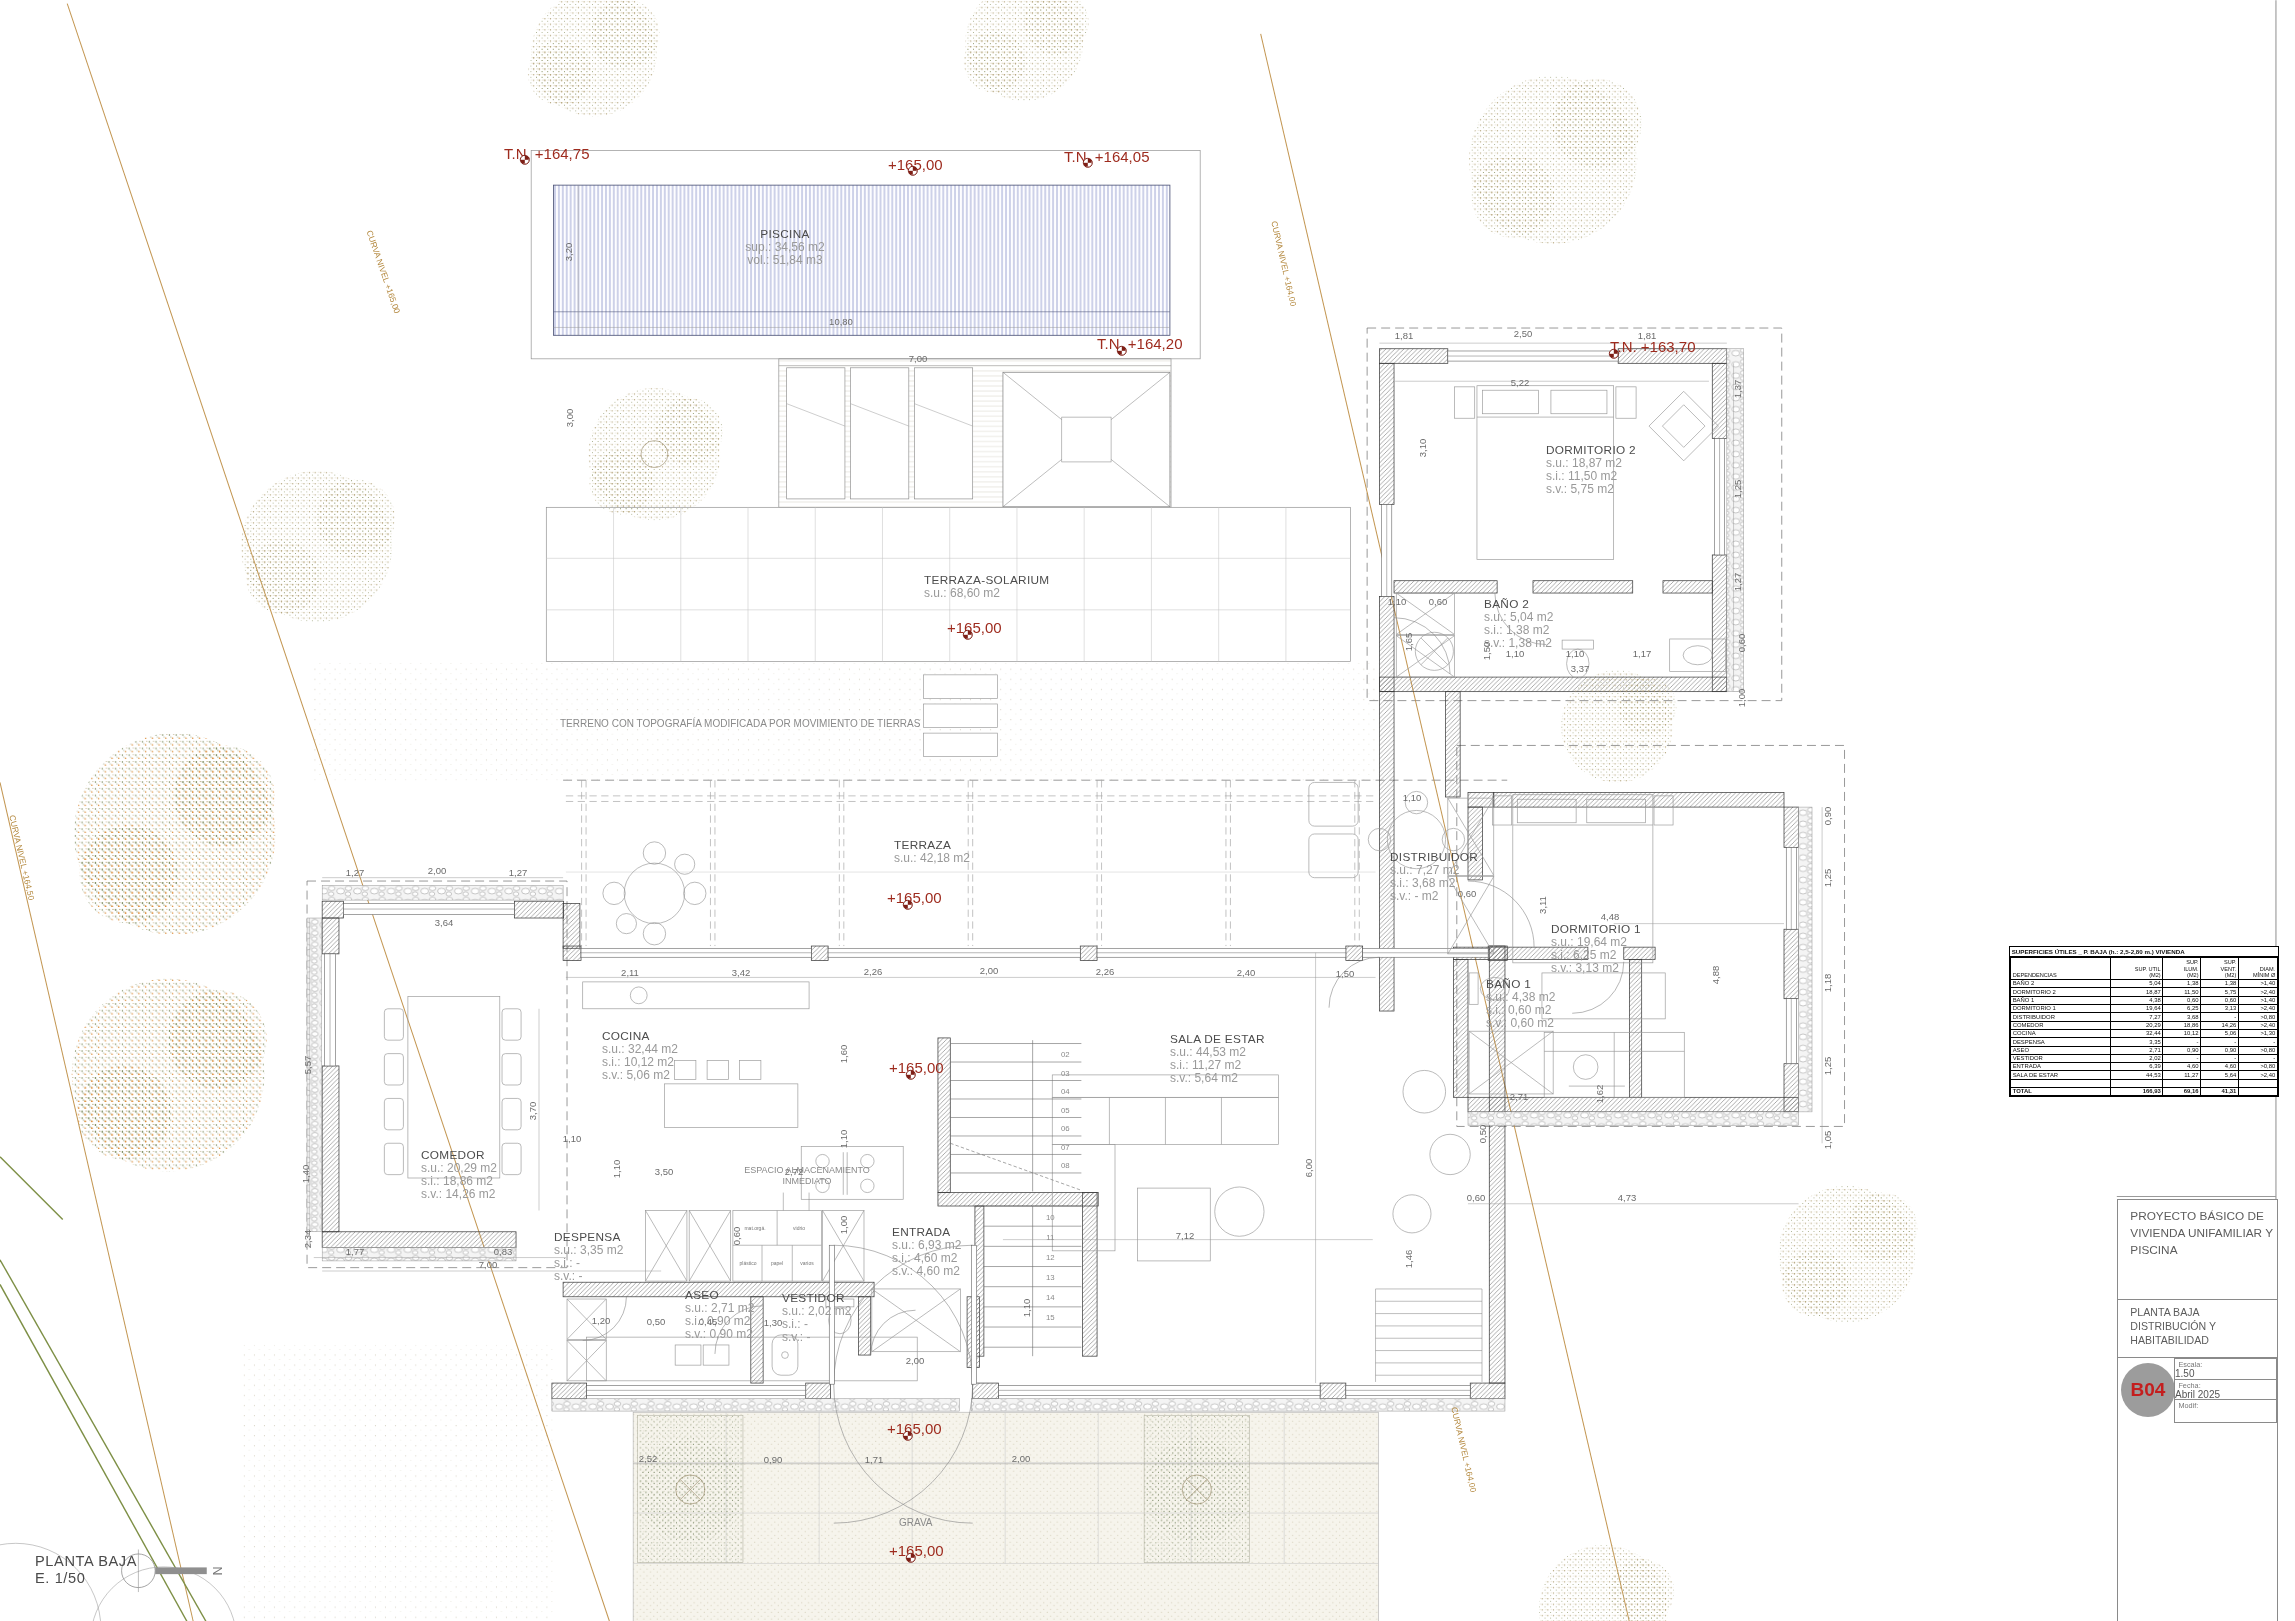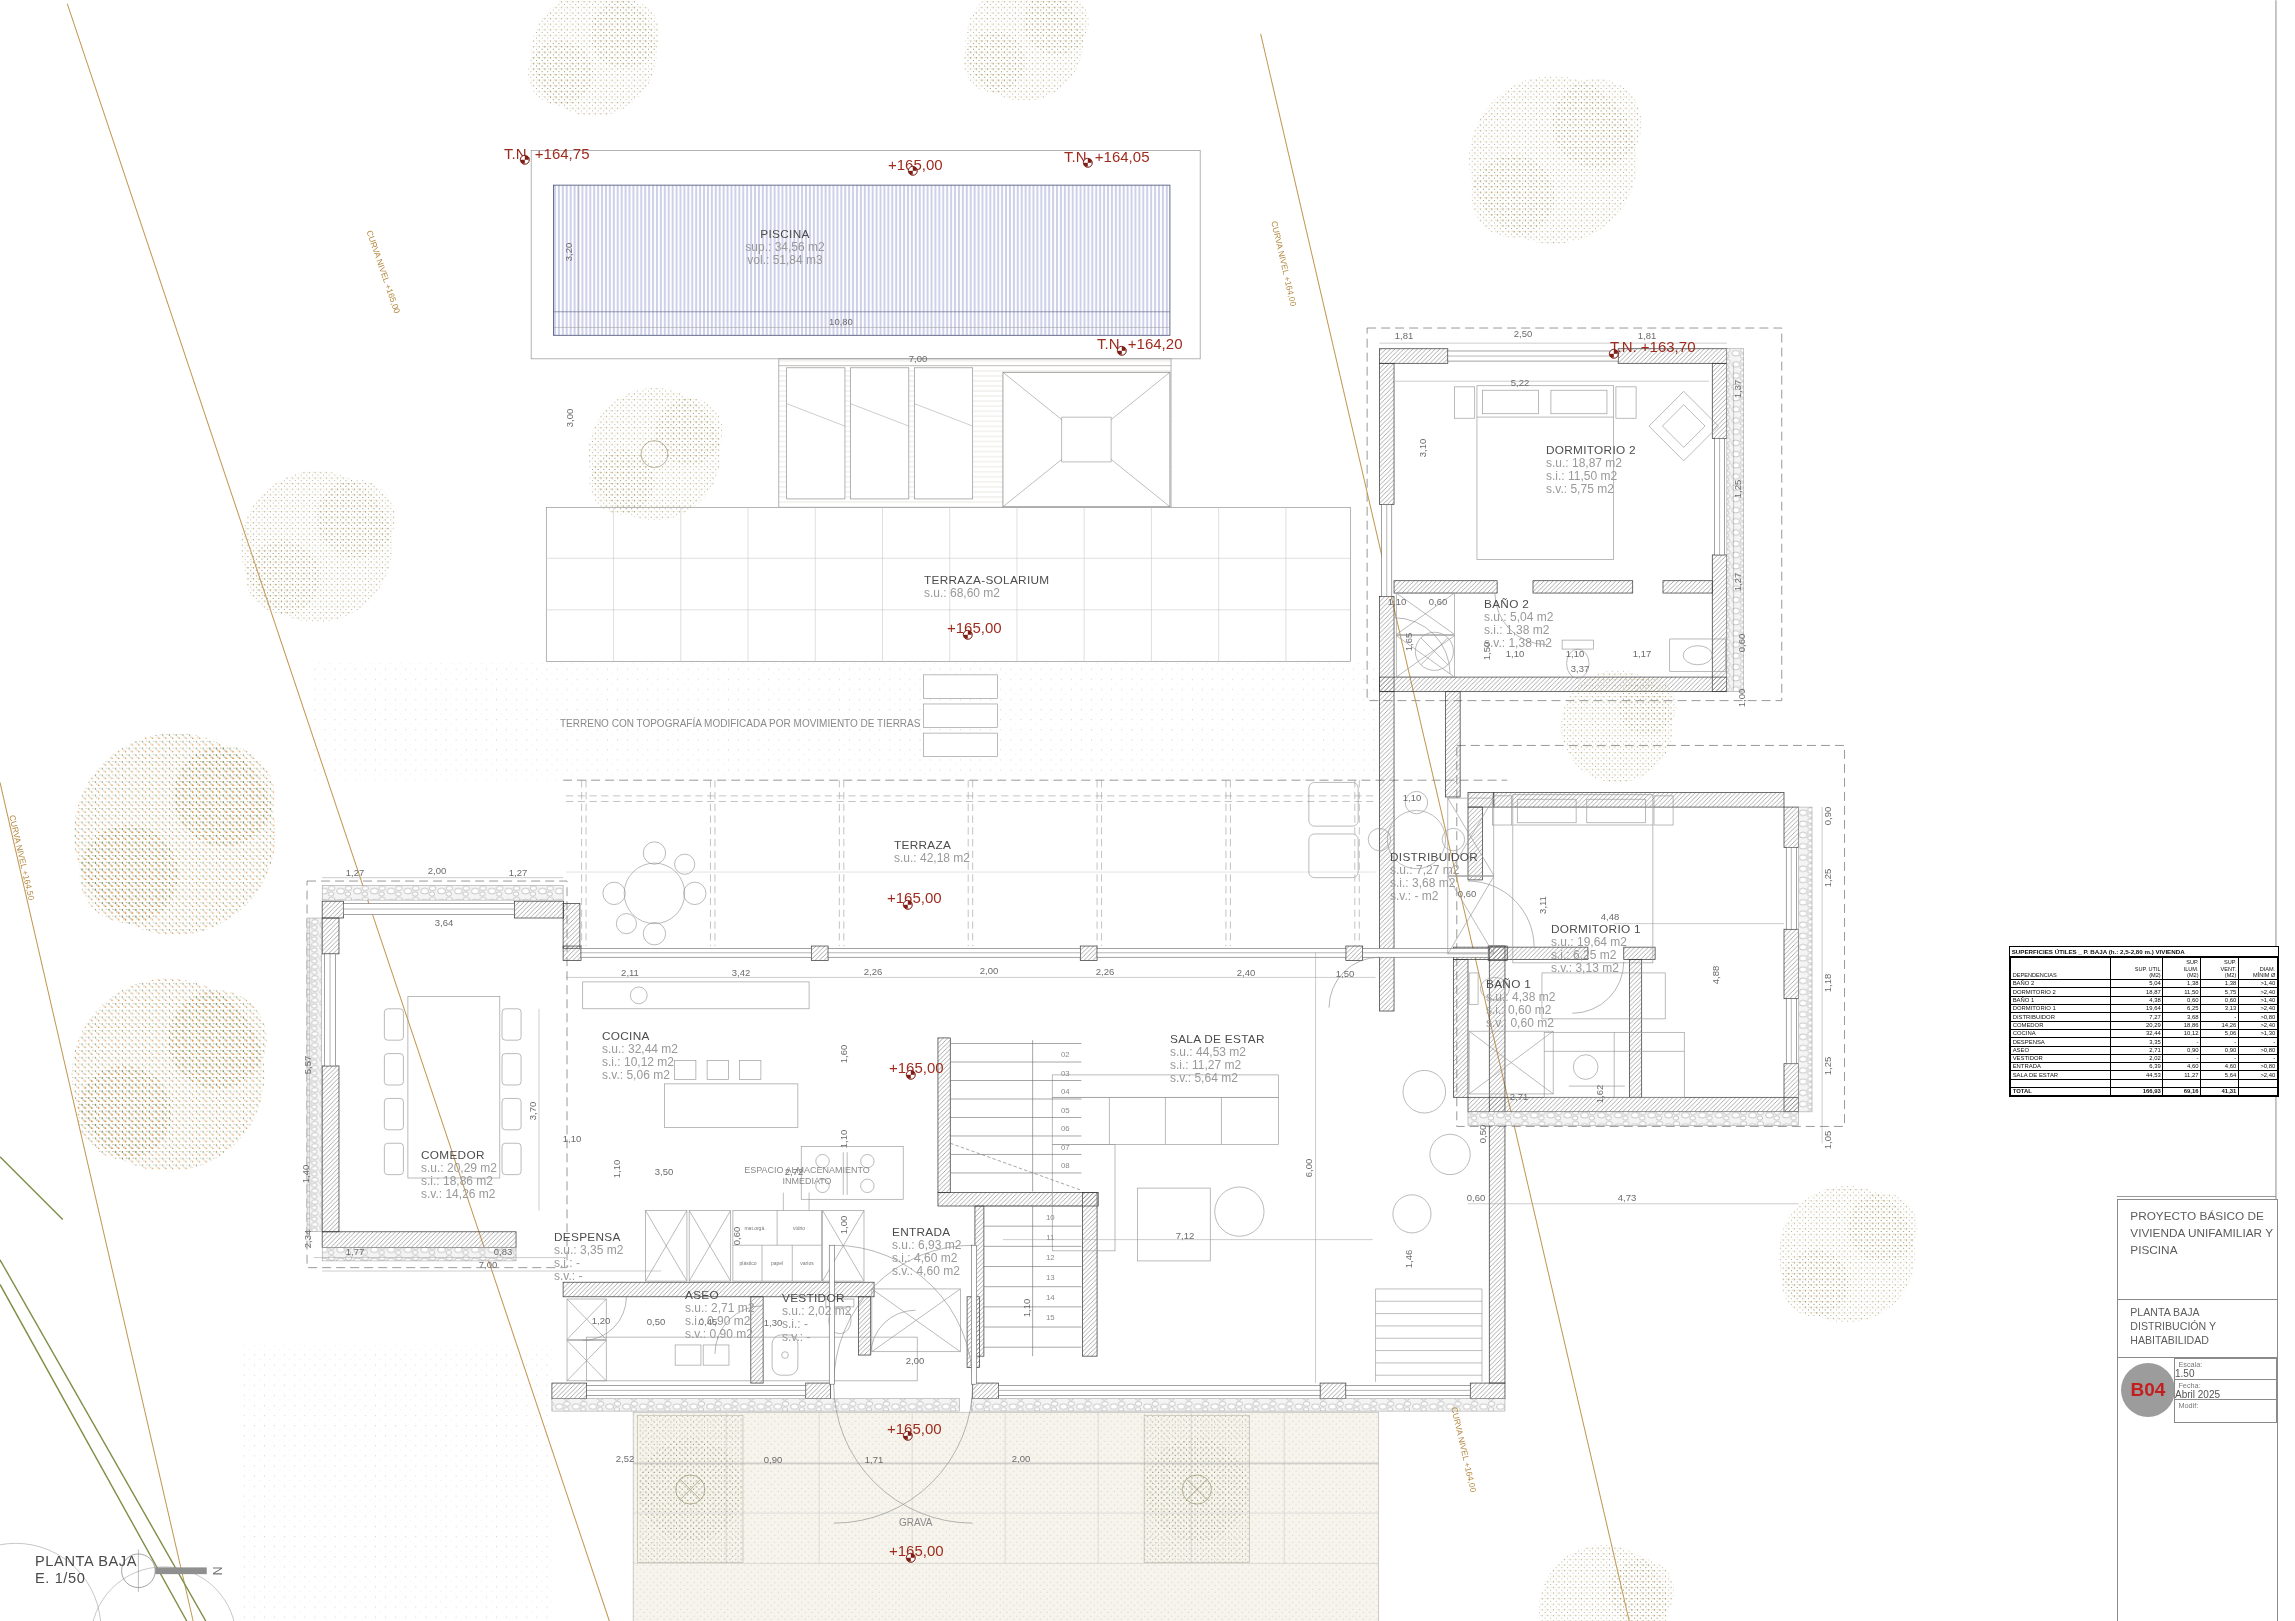--- a/index.html
+++ b/index.html
@@ -777,21 +777,21 @@
 <span class="dim v" style="left:843px;top:1139px">1,10</span>
 <span class="dim v" style="left:843px;top:1225px">1,00</span>
 <span class="dim v" style="left:616px;top:1169px">1,10</span>
 <span class="dim" style="left:664px;top:1171px">3,50</span>
 <span class="dim" style="left:794px;top:1171px">2,72</span>
 <span class="dim" style="left:601px;top:1320px">1,20</span>
 <span class="dim" style="left:656px;top:1321px">0,50</span>
 <span class="dim" style="left:708px;top:1321px">0,45</span>
 <span class="dim" style="left:773px;top:1322px">1,30</span>
 <span class="dim v" style="left:736px;top:1236px">0,60</span>
-<span class="dim" style="left:625px;top:1458px">2,52</span>
+<span class="dim" style="left:648px;top:1458px">2,52</span>
 <span class="dim" style="left:773px;top:1459px">0,90</span>
 <span class="dim" style="left:874px;top:1459px">1,71</span>
 <span class="dim" style="left:915px;top:1360px">2,00</span>
 <span class="dim" style="left:1021px;top:1458px">2,00</span>
 <span class="dim v" style="left:1026px;top:1308px">1,10</span>
 <span class="dim" style="left:1185px;top:1235px">7,12</span>
 <span class="dim v" style="left:1308px;top:1168px">6,00</span>
 <span class="dim" style="left:355px;top:1251px">1,77</span>
 <span class="dim" style="left:503px;top:1251px">0,83</span>
 <span class="dim" style="left:488px;top:1264px">7,00</span>

